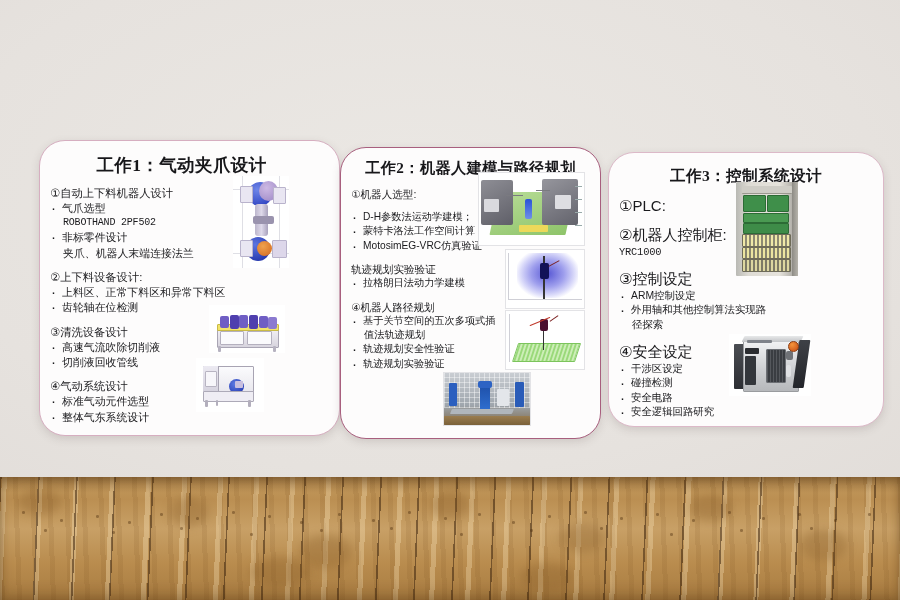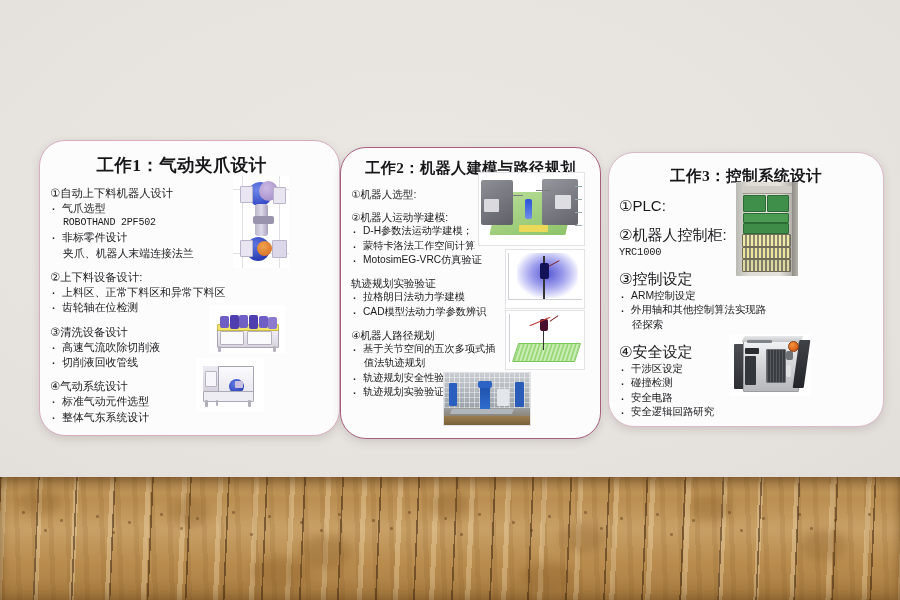--- a/index.html
+++ b/index.html
@@ -226,30 +226,28 @@
 
   <div class="card" id="card2">
     <div class="card-title">工作2：机器人建模与路径规划</div>
     <div class="body">
 
       <div class="grp">
         <div class="num">①机器人选型:</div>
       </div>
 
       <div class="grp">
-        <div class="num">②机器人运动学建模:</div>
         <div class="sub b">D-H参数法运动学建模；</div>
         <div class="sub b">蒙特卡洛法工作空间计算</div>
         <div class="sub b">MotosimEG-VRC仿真验证</div>
       </div>
 
       <div class="grp">
         <div class="num">轨迹规划实验验证</div>
         <div class="sub b">拉格朗日法动力学建模</div>
-        <div class="sub b">CAD模型法动力学参数辨识</div>
       </div>
 
       <div class="grp">
         <div class="num">④机器人路径规划</div>
         <div class="sub b">基于关节空间的五次多项式插</div>
         <div class="sub plain">值法轨迹规划</div>
         <div class="sub b">轨迹规划安全性验证</div>
         <div class="sub b">轨迹规划实验验证</div>
       </div>
     </div>

